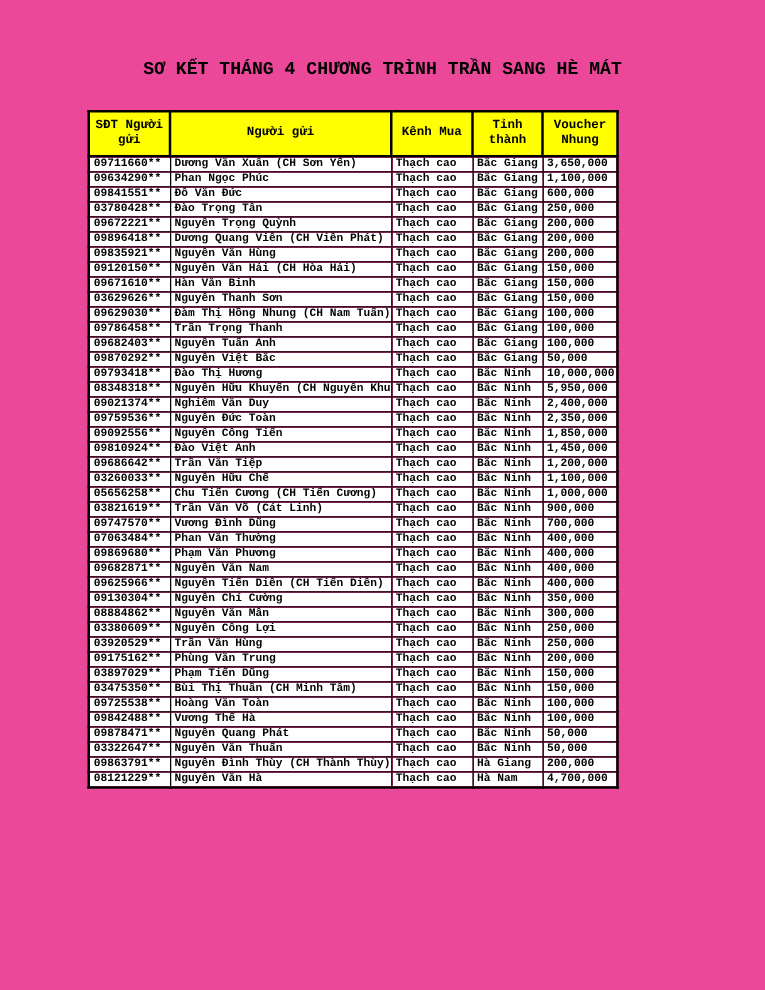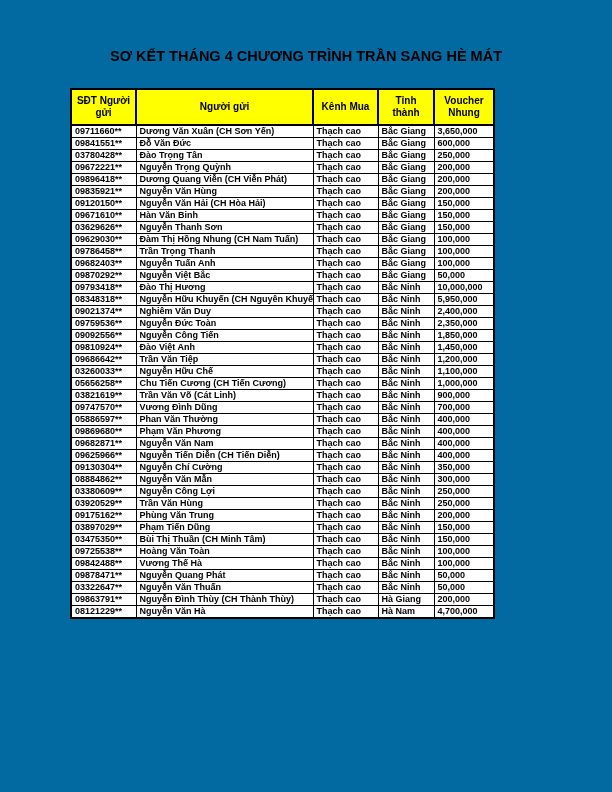--- a/index.html
+++ b/index.html
@@ -1,21 +1,21 @@
 <!DOCTYPE html>
 <html><head>
 <meta charset="utf-8">
 <style>
   html, body { margin: 0; padding: 0; background: #ffffff; }
   .page {
     position: relative;
     width: 612px;
     height: 792px;
-    background: #0369a1;
-    font-family: Liberation Sans, sans-serif;
+    background: #ec4899;
+    font-family: Liberation Mono, monospace;
     color: #000000;
     overflow: hidden;
   }
   .title {
     position: absolute;
     top: 48px;
     left: 0;
     width: 100%;
     margin: 0;
     text-align: center;
@@ -83,20 +83,27 @@
     </thead>
     <tbody id="table-body">
         <tr>
           <td>09711660**</td>
           <td>Dương Văn Xuân (CH Sơn Yến)</td>
           <td>Thạch cao</td>
           <td>Bắc Giang</td>
           <td class="num">3,650,000</td>
         </tr>
         <tr>
+          <td>09634290**</td>
+          <td>Phan Ngọc Phúc</td>
+          <td>Thạch cao</td>
+          <td>Bắc Giang</td>
+          <td class="num">1,100,000</td>
+        </tr>
+        <tr>
           <td>09841551**</td>
           <td>Đỗ Văn Đức</td>
           <td>Thạch cao</td>
           <td>Bắc Giang</td>
           <td class="num">600,000</td>
         </tr>
         <tr>
           <td>03780428**</td>
           <td>Đào Trọng Tân</td>
           <td>Thạch cao</td>
@@ -244,21 +251,21 @@
           <td class="num">900,000</td>
         </tr>
         <tr>
           <td>09747570**</td>
           <td>Vương Đình Dũng</td>
           <td>Thạch cao</td>
           <td>Bắc Ninh</td>
           <td class="num">700,000</td>
         </tr>
         <tr>
-          <td>05886597**</td>
+          <td>07063484**</td>
           <td>Phan Văn Thường</td>
           <td>Thạch cao</td>
           <td>Bắc Ninh</td>
           <td class="num">400,000</td>
         </tr>
         <tr>
           <td>09869680**</td>
           <td>Phạm Văn Phương</td>
           <td>Thạch cao</td>
           <td>Bắc Ninh</td>

